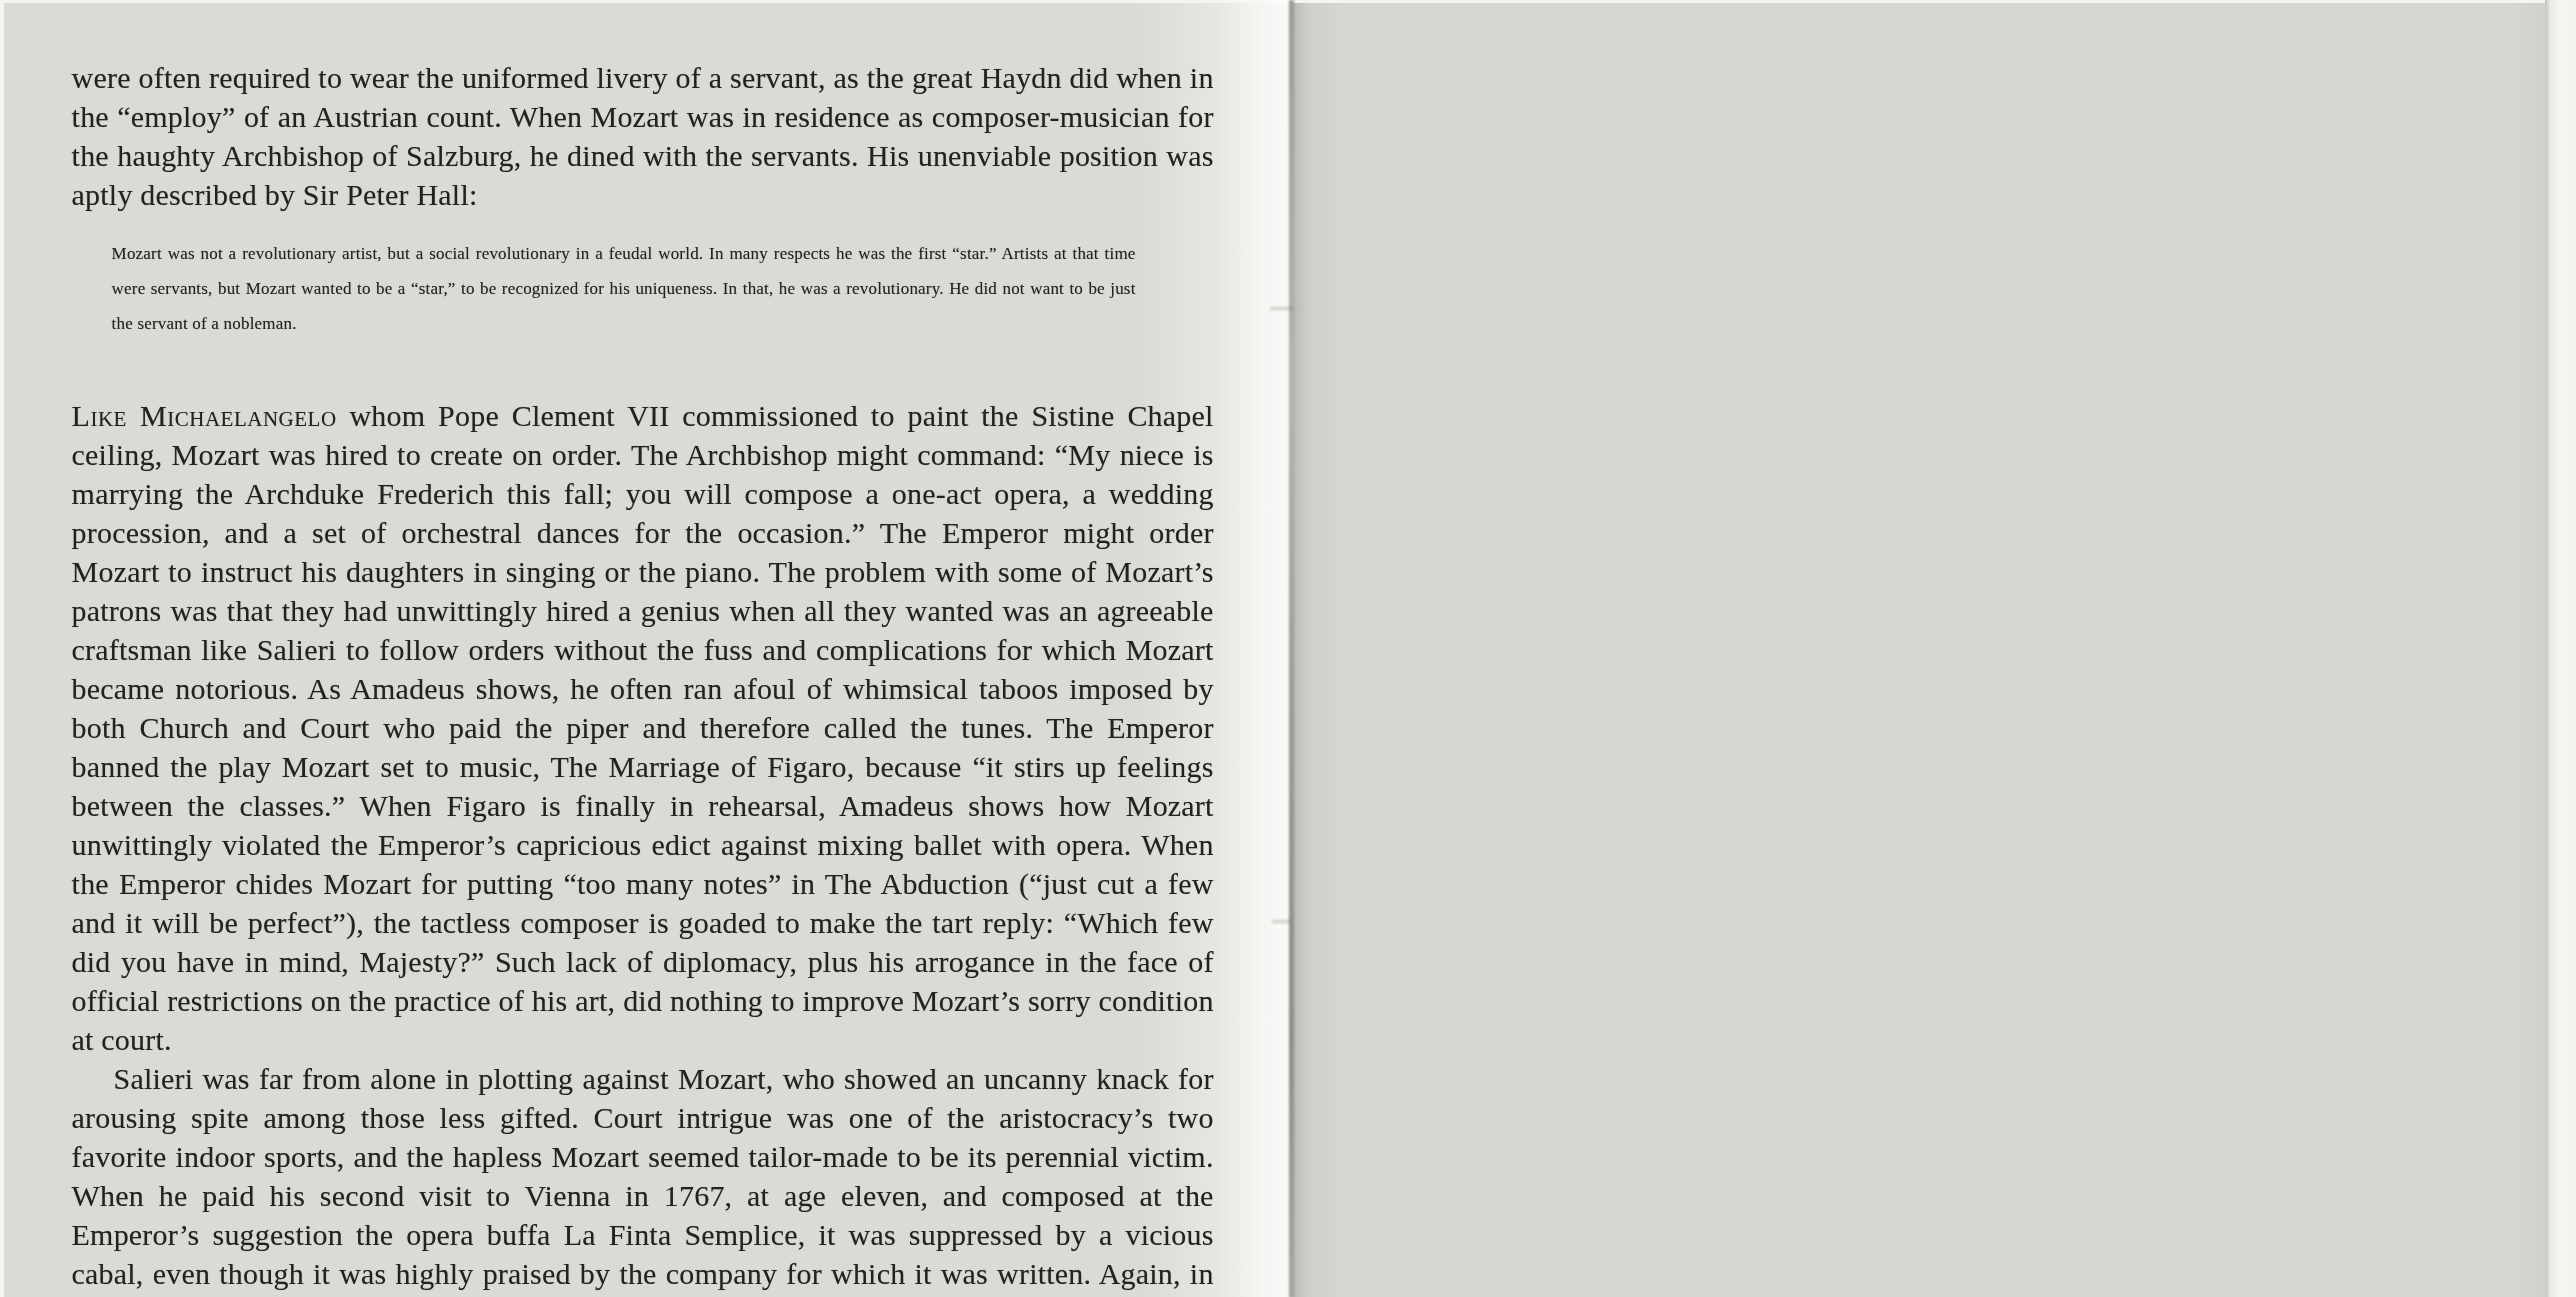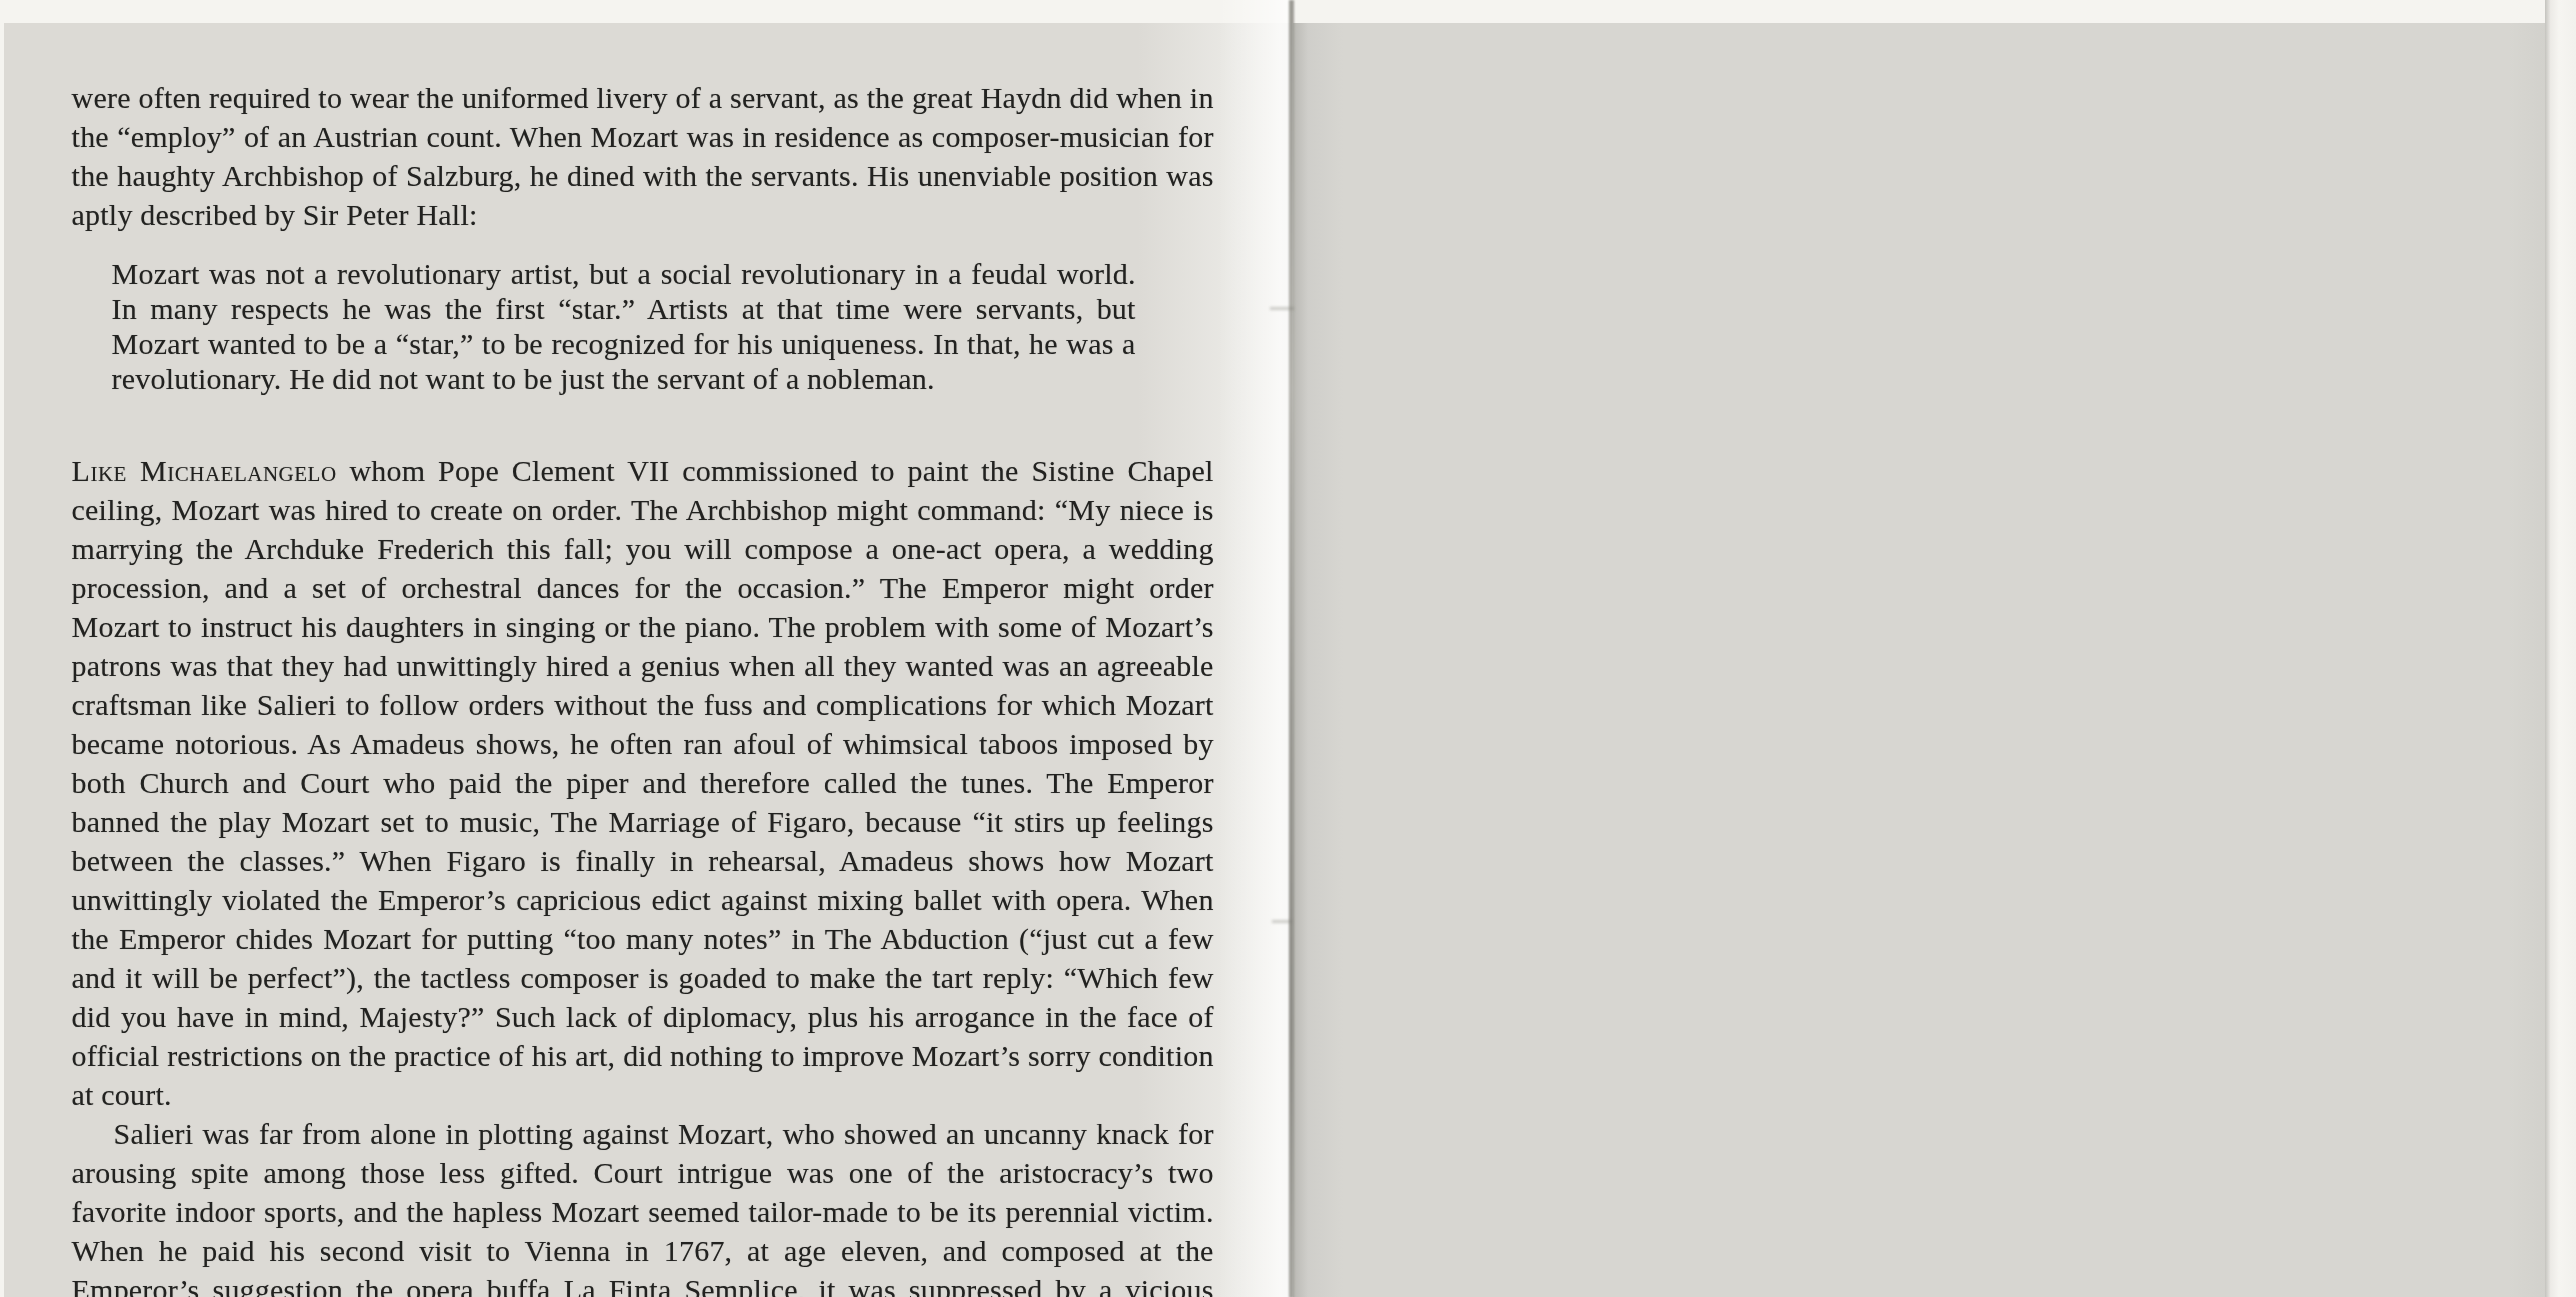--- a/index.html
+++ b/index.html
@@ -4,21 +4,21 @@
 <style>
   html,body{margin:0;padding:0;background:#efeeea;}
   #canvas{
     position:relative;
     width:2576px;height:1298px;
     overflow:hidden;
     background:var(--scan-edge,#f5f4f0);
     font-family:"Liberation Serif","DejaVu Serif",serif;
   }
   
-  .page{position:absolute;top:23px;bottom:0;}
+  .page{position:absolute;top:3px;bottom:0;}
   #page-left{
     left:3.6px;width:1289px;
     background:linear-gradient(90deg,
       var(--page-left,#dcdad5) 0%,
       var(--page-left,#dcdad5) 88%,
       #e9e8e4 95%,
       #f0efeb 99%,
       #e3e2de 100%);
   }
   #page-right{
@@ -57,21 +57,21 @@
     color:var(--text,#222220);
     text-align:justify;
     letter-spacing:0.2px;
     text-shadow:0 0 0.9px rgba(40,40,36,.35);
   }
   #left-col{left:68px;top:55px;width:1142px;font-size:30px;line-height:39px;}
   .text-col p{margin:0;}
   .text-col p.indent{text-indent:42px;}
   .text-col p.quote{
     margin:22px 78px 55px 40px;
-    font-size:30px;line-height:35px;
+    font-size:17px;line-height:35px;
     text-align:justify;
   }
   .it{}
   .sc{font-variant:small-caps;letter-spacing:0.5px;margin-top:20px;}
 </style>
 </head>
 <body>
 
 <div id="canvas">
 

